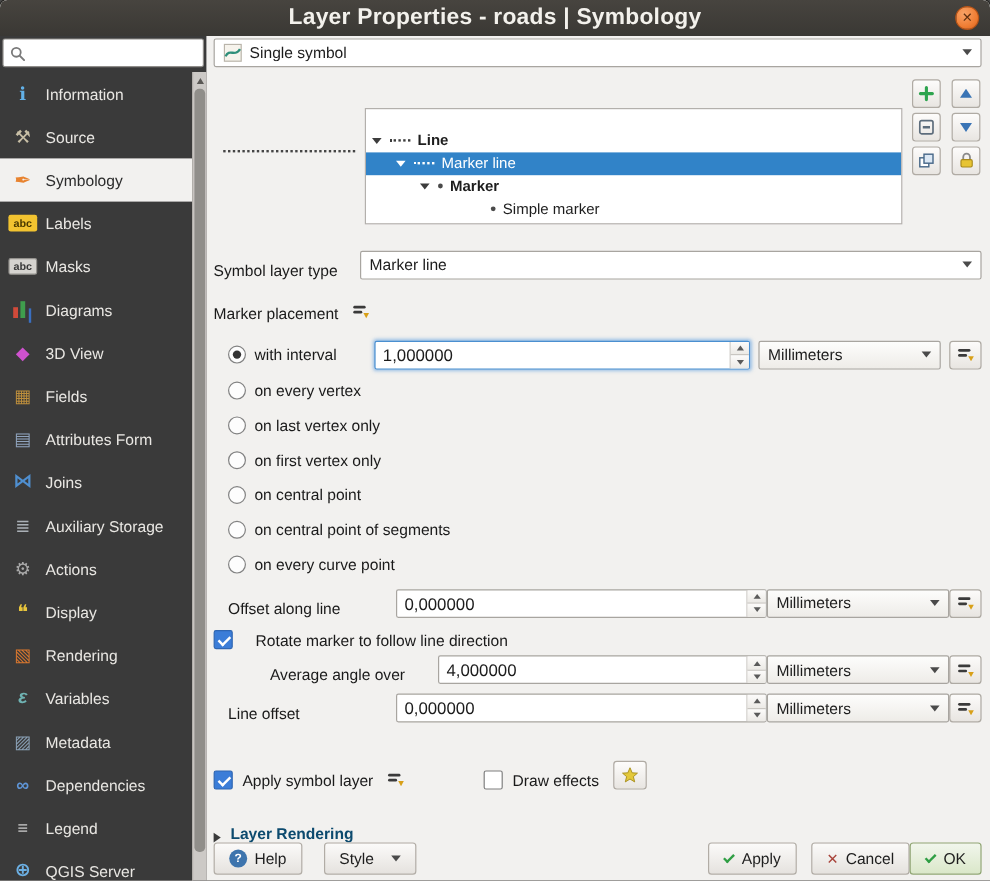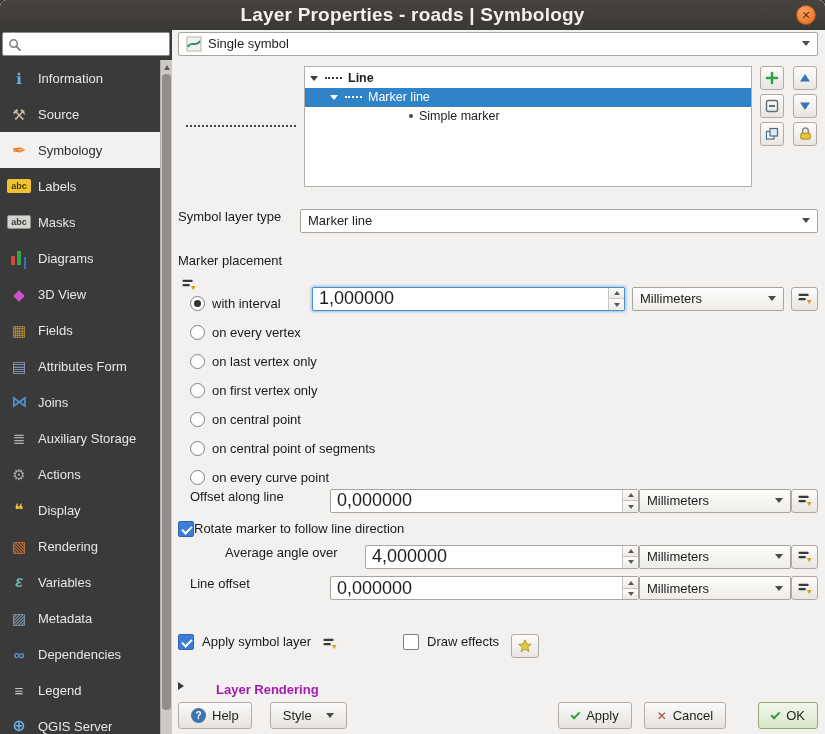--- a/index.html
+++ b/index.html
@@ -66,86 +66,86 @@
   .combo-text { white-space:nowrap; overflow:hidden; }
   .combo-arrow { margin-left:auto; flex:none; display:flex; align-items:center; }
   .tri-down { width:0; height:0; border-left:4px solid transparent; border-right:4px solid transparent; border-top:5px solid #4a4a4a; }
   .tri-up-s { width:0; height:0; border-left:3px solid transparent; border-right:3px solid transparent; border-bottom:4px solid #5a5a5a; }
   .tri-down-s { width:0; height:0; border-left:3px solid transparent; border-right:3px solid transparent; border-top:4px solid #5a5a5a; }
   .tri-right { width:0; height:0; border-top:4px solid transparent; border-bottom:4px solid transparent; border-left:6px solid #3a3a3a; }
 
   .spinbox { flex:1; height:24px; background:#fff; border:1px solid #a8a5a0; border-radius:2px;
              display:flex; align-items:stretch; min-width:0; }
   .spinbox.focused { border-color:#4a8fd0; box-shadow:0 0 3px 1px rgba(80,150,220,.55); }
-  .spin-input { border:none; outline:none; flex:1; min-width:0; padding:0 6px; font-size:18px; font-family:inherit; color:#1c1c1c; background:transparent; }
+  .spin-input { border:none; outline:none; flex:1; min-width:0; padding:0 6px; font-size:14px; font-family:inherit; color:#1c1c1c; background:transparent; }
   .spin-btns { width:16px; flex:none; display:flex; flex-direction:column; border-left:1px solid #c9c6c1; }
   .spin-btn { flex:1; display:flex; align-items:center; justify-content:center; cursor:pointer; background:linear-gradient(#fcfbfa,#eceae6); }
   .spin-btn + .spin-btn { border-top:1px solid #c9c6c1; }
 
   .unit-combo { width:152px; flex:none; background:linear-gradient(#fdfdfc,#eeece8); }
   .ddbtn { width:27px; height:24px; flex:none; background:linear-gradient(#fcfbfa,#e8e5e1); border:1px solid #aeaaa3;
            border-radius:3px; display:flex; align-items:center; justify-content:center; cursor:pointer; }
   .dd-flat { width:20px; height:18px; display:inline-flex; align-items:center; justify-content:center; cursor:pointer; flex:none; }
 
   .radio { width:15px; height:15px; border:1px solid #828282; border-radius:50%; background:#fdfdfd; position:relative; flex:none; cursor:pointer; }
   .radio.selected::after { content:""; position:absolute; inset:3px; border-radius:50%; background:#333; }
   .checkbox { width:16px; height:16px; border:1px solid #7f7f7f; border-radius:2px; background:#fff; position:relative; flex:none; cursor:pointer; }
   .checkbox.checked { background:#3b7dd8; border-color:#2f66b2; }
   .checkbox.checked::after { content:""; position:absolute; left:3px; top:4px; width:8px; height:4px;
                              border-left:2px solid #fff; border-bottom:2px solid #fff; transform:rotate(-45deg); }
 
   
   .symbolrow { display:flex; margin-top:10px; height:122px; }
   .preview { width:126px; flex:none; display:flex; align-items:center; justify-content:center; }
   .preview-line { width:110px; border-top:2px dotted #454545; }
-  .treebox { flex:1; background:#fff; border:1px solid #b3b0ac; overflow:hidden; padding-top:2px; min-width:0; }
+  .treebox { flex:1; background:#fff; border:1px solid #b3b0ac; overflow:hidden; padding-top:17px; min-width:0;margin-top:24px; }
   .tree-row { height:19px; display:flex; align-items:center; font-size:12.5px; color:#1e1e1e; gap:6px; cursor:pointer; }
   .tree-row.selected { background:#3183c8; color:#fff; }
   .tree-exp { width:10px; display:flex; justify-content:center; flex:none; }
   .tree-exp .tri-exp { width:0; height:0; border-left:4px solid transparent; border-right:4px solid transparent; border-top:5px solid #3c3c3c; }
   .tree-row.selected .tri-exp { border-top-color:#fff; }
   .dotline { width:17px; border-top:2px dotted #3c3c3c; flex:none; }
   .tree-row.selected .dotline { border-color:#fff; }
   .bullet { width:4px; height:4px; border-radius:50%; background:#4a4a4a; flex:none; }
   .bold { font-weight:bold; }
   .tree-toolbar { width:58px; flex:none; margin-left:8px; display:grid; grid-template-columns:24px 24px;
                   grid-auto-rows:24px; gap:4px 9px; align-content:start; }
   .tbtn { background:linear-gradient(#fdfcfb,#e8e5e1); border:1px solid #b0aba4; border-radius:3px;
           display:flex; align-items:center; justify-content:center; cursor:pointer; padding:0; }
 
   
-  .frow { display:flex; align-items:flex-start; }
+  .frow { display:flex; align-items:flex-end; }
   .flabel { font-size:13px; color:#1a1a1a; flex:none; }
   .slt-row { margin-top:22px; }
   .slt-label { width:122px; }
   .flex1 { flex:1; }
-  .placement-header { margin-top:20px; gap:8px; height:16px;flex-direction:column; }
+  .placement-header { margin-top:20px; gap:8px; height:16px; }
   .options { margin-top:12px; }
-  .radio-row { display:flex; align-items:flex-end; height:29px; padding-left:12px; gap:7px; }
+  .radio-row { display:flex; align-items:center; height:29px; padding-left:12px; gap:7px; }
   .radio-row.first { height:30px; }
   .radio-label { font-size:13px; color:#1a1a1a; }
   .wlabel { width:93px; flex:none; }
   .ctl-row { padding-left:12px; height:26px; }
   .ctl-row .flabel { width:140px; }
   .mt4 { margin-top:4px; } .mt6 { margin-top:6px; }
-  .check-row { margin-top:6px; height:20px; gap:0; }
+  .check-row { margin-top:6px; height:20px; gap:19px; }
   .clabel { font-size:13px; color:#1a1a1a; }
   .indent-label { padding-left:35px; width:175px !important; }
   .enable-row { margin-top:32px; height:24px; gap:8px; }
   .spacer40 { width:48px; flex:none; }
   .star-btn { width:28px; height:24px; margin-left:4px; }
   .lr-row { margin-top:24px; height:20px; gap:8px; cursor:pointer; }
-  .lr-label { font-size:13px; font-weight:bold; color:#a21caf;margin-left:24px; }
+  .lr-label { font-size:13px; font-weight:bold; color:#0c4a6e; }
 
   
   .bottombar { margin-top:auto; display:flex; align-items:center; }
   .btn { height:27px; padding:0 12px; display:inline-flex; align-items:center; gap:6px;
          background:linear-gradient(#fbfaf9,#e5e2de); border:1px solid #b1aca5; border-radius:3px;
          font-size:13px; color:#1e1e1e; cursor:pointer; font-family:inherit; }
-  .btn.ok { margin-left:32px; background:linear-gradient(#f1f6ec,#dae7c9); border-color:#90a673; }
+  .btn.ok { margin-left:0; background:linear-gradient(#f1f6ec,#dae7c9); border-color:#90a673; }
   .style-btn { margin-left:18px; }
   .style-btn .tri-down { margin-left:8px; }
   .flexspacer { flex:1; }
   .help-ico { width:15px; height:15px; border-radius:50%; background:#3d74ad; color:#fff; font-size:10px;
               font-weight:bold; display:inline-flex; align-items:center; justify-content:center; }
   .chk { width:9px; height:5px; border-left:2px solid #2f9e44; border-bottom:2px solid #2f9e44;
          transform:rotate(-45deg); margin-top:-3px; }
   .x-ico { color:#a8433a; font-weight:bold; font-size:12px; line-height:1; }
   button { -webkit-appearance:none; appearance:none; }
 </style>
@@ -281,20 +281,27 @@
               </span>
             <span class="dotline"></span>
             <span class="bold">Line</span>
           </div>
           <div class="tree-row selected" style="padding-left:24px">
             <span class="tree-exp">
                 <span class="tri-exp"></span>
               </span>
             <span class="dotline"></span>
             <span>Marker line</span>
+          </div>
+          <div class="tree-row" style="padding-left:44px">
+            <span class="tree-exp">
+                <span class="tri-exp"></span>
+              </span>
+            <span class="bullet"></span>
+            <span class="bold">Marker</span>
           </div>
           <div class="tree-row" style="padding-left:104px">
             <span class="bullet"></span>
             <span>Simple marker</span>
           </div>
         </div>
         <div class="tree-toolbar">
           <button class="tbtn">
               <svg width="14" height="14" viewBox="0 0 14 14">
                 <path d="M7 2v10M2 7h10" stroke="#2da44e" stroke-width="2.6" stroke-linecap="round"></path>

